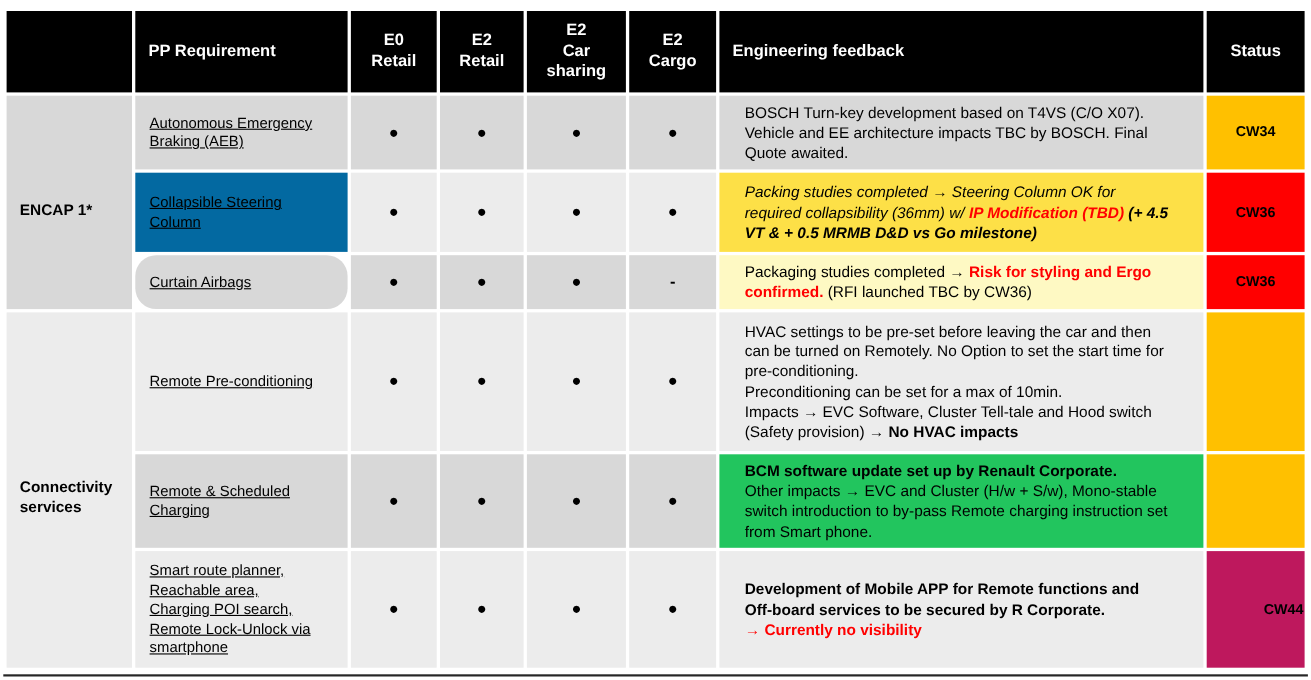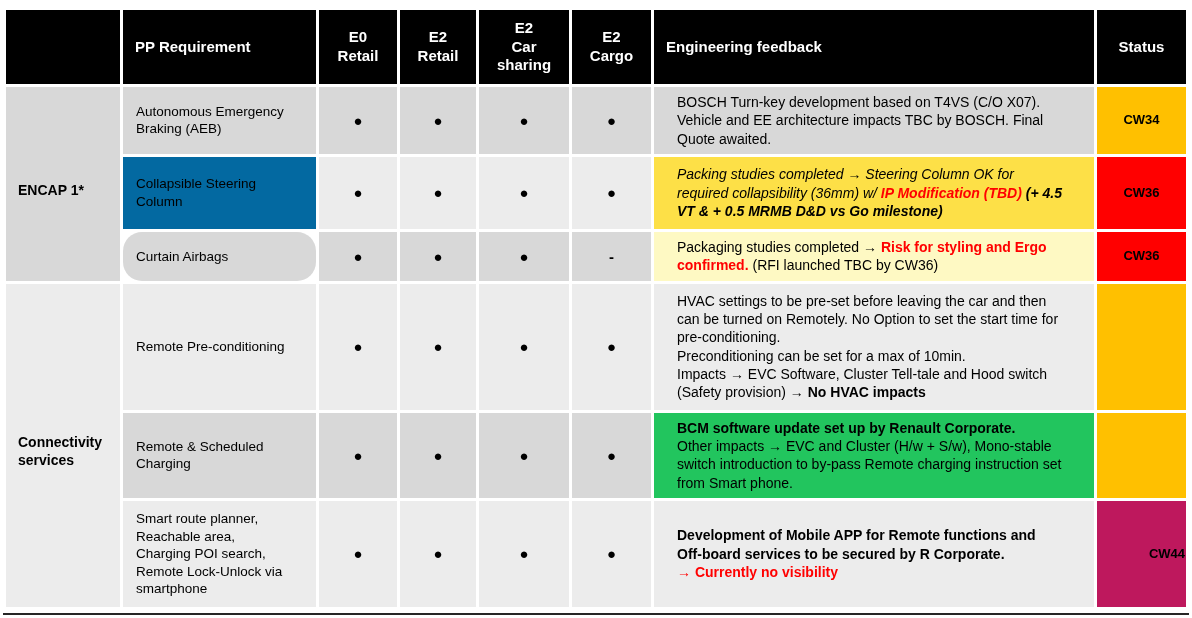--- a/index.html
+++ b/index.html
@@ -6,21 +6,21 @@
   body{width:1192px;height:618px;overflow:hidden;
        font-family:"Liberation Sans","DejaVu Sans",sans-serif;color:#000;}
   table.req-table{border-collapse:separate;border-spacing:3px;table-layout:fixed;
        width:1186px;margin:7px 3px 0 3px;}
   th{background:#000000;color:#ffffff;font-weight:bold;font-size:15px;
      line-height:1.25;white-space:pre-line;vertical-align:middle;padding:4px 6px;}
   th.left{text-align:left;padding-left:12px;}
   th.center{text-align:center;}
   td{vertical-align:middle;font-size:13.5px;line-height:1.3;}
   td.group{font-weight:bold;font-size:14px;text-align:left;padding:18px 8px 6px 12px;}
-  td.req{text-align:left;padding:8px 24px 8px 13px;}
+  td.req{text-align:left;padding:8px 24px 8px 13px;text-decoration:underline;}
   td.mark{text-align:center;font-size:15px;font-weight:bold;}
   td.fb{text-align:left;padding:6px 30px 6px 23px;font-size:14px;line-height:1.31;
         white-space:pre-wrap;}
   td.status{text-align:center;font-weight:bold;font-size:13px;}
   .n{font-weight:normal;color:#000;}
   .b{font-weight:bold;color:#000;}
   .br{font-weight:bold;color:#FF0000;}
   .bottom-rule{width:1186px;height:2px;background:#262626;margin:3px 0 0 3px;}
 </style>
 </head>

